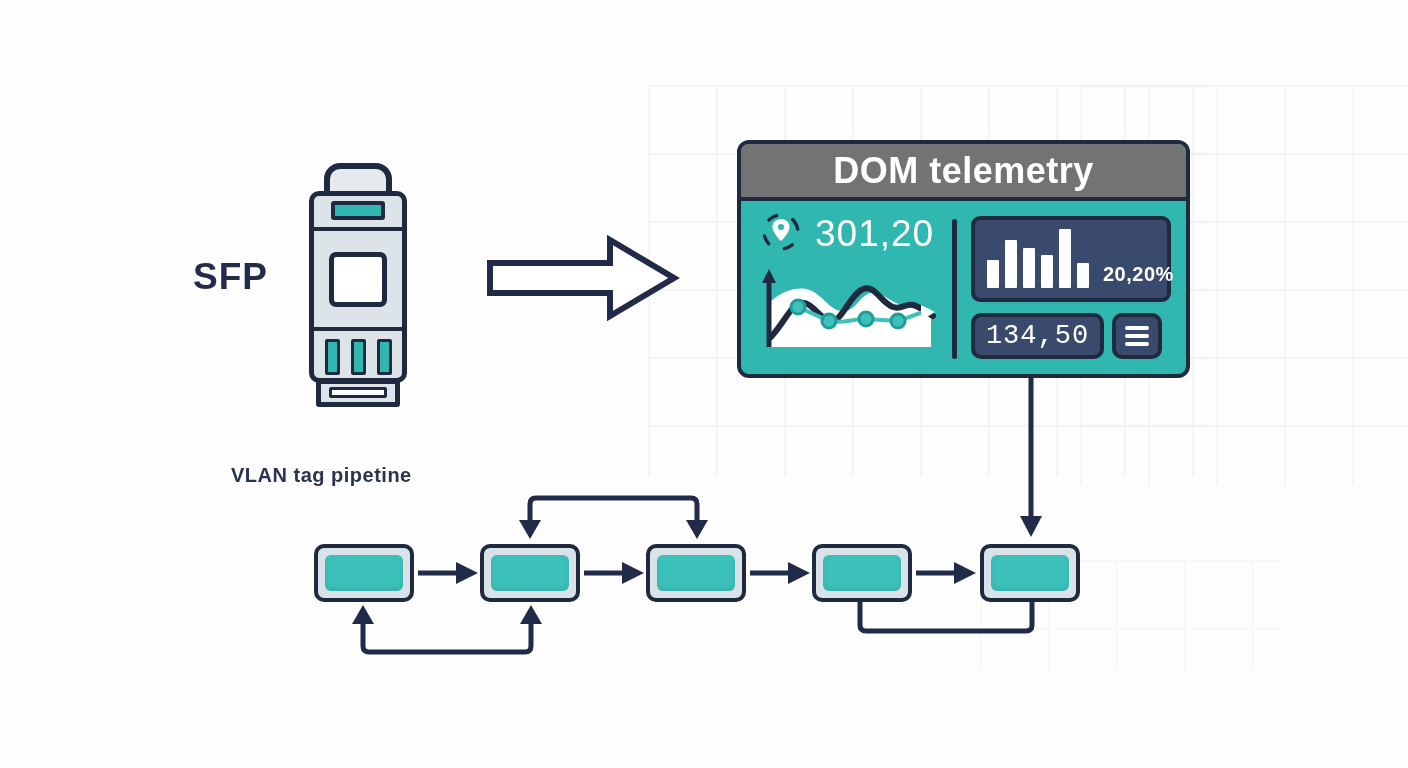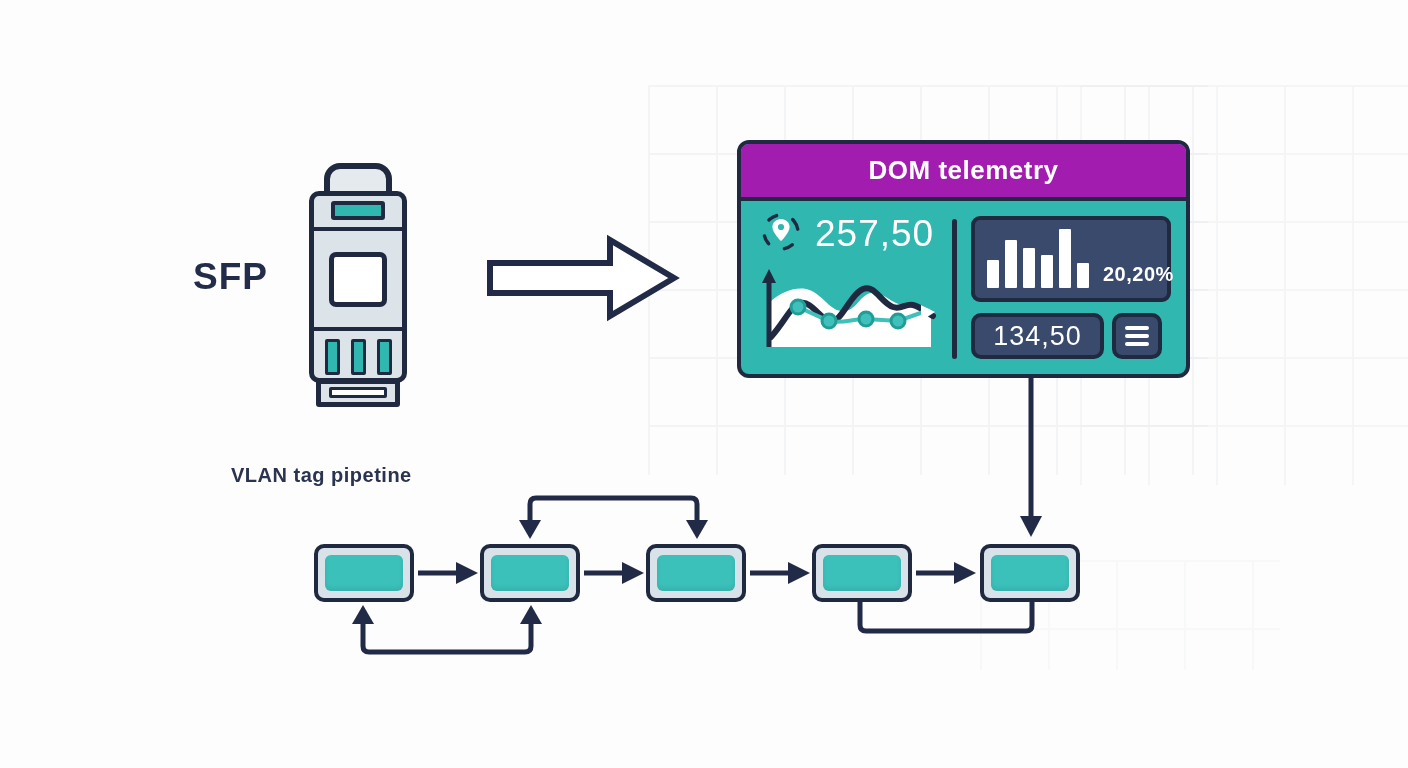--- a/index.html
+++ b/index.html
@@ -37,43 +37,43 @@
               width:84px; height:28px; background:#dce4ea; border:5px solid #1f2940; border-radius:3px; }
   .sfp-conn-slot { position:absolute; left:50%; transform:translateX(-50%); top:3px;
                    width:58px; height:11px; background:#fff; border:3px solid #1f2940; border-radius:2px; }
 
   
   svg.overlay { position:absolute; left:0; top:0; pointer-events:none; }
 
   
   .card { position:absolute; left:737px; top:140px; width:453px; height:238px;
           border:4px solid #1f2940; border-radius:12px; background:#2fb7b0; overflow:hidden; }
-  .card-header { height:57px; background:#a21caf; border-bottom:4px solid #1f2940;
+  .card-header { height:57px; background:#737373; border-bottom:4px solid #1f2940;
                  display:flex; align-items:center; justify-content:center;
-                 color:#fff; font-size:26px; font-weight:600; letter-spacing:.5px; }
+                 color:#fff; font-size:36px; font-weight:600; letter-spacing:.5px; }
   .card-body { position:relative; height:173px; }
   .metric-row { position:absolute; left:18px; top:10px; display:flex; align-items:center; gap:10px; }
   .metric-value { color:#fff; font-size:37px; font-weight:500; letter-spacing:1px; }
   .v-divider { position:absolute; left:211px; top:18px; width:5px; height:140px;
                background:#1f2940; border-radius:3px; }
   .chart-wrap { position:absolute; left:12px; top:56px; }
 
   .stats-panel { position:absolute; left:230px; top:15px; width:200px; height:86px;
                  background:#3a4a6c; border:4px solid #1f2940; border-radius:9px;
                  display:flex; align-items:flex-end; padding:10px 12px; gap:14px; }
   .bars { display:flex; align-items:flex-end; gap:6px; height:62px; flex:0 0 auto; }
   .mini-bar { width:12px; background:#fff; border-radius:1px; }
   .pct-block { display:flex; flex-direction:row; align-items:flex-start; margin-bottom:2px; }
   .pct { color:#fff; font-size:20px; font-weight:600; letter-spacing:.5px; }
   .dash-row { display:flex; gap:7px; margin-top:7px; align-items:center; }
   .dash { height:5px; border-radius:2px; background:#fff; }
   .dash.teal { background:#2fb7b0; }
   .d34{width:34px;} .d16{width:16px;} .d30{width:30px;}
 
-  .bottom-row { position:absolute; left:230px; top:112px; display:flex; gap:8px; }
+  .bottom-row { position:absolute; left:230px; top:112px; display:flex; gap:8px;font-family:Liberation Mono, monospace; }
   .value-box { width:133px; height:46px; background:#3a4a6c; border:4px solid #1f2940;
                border-radius:10px; display:flex; align-items:center; justify-content:center;
                color:#fff; font-size:27px; font-weight:500; letter-spacing:1px; }
   .menu-box { width:50px; height:46px; background:#3a4a6c; border:4px solid #1f2940;
               border-radius:10px; display:flex; flex-direction:column;
               align-items:center; justify-content:center; gap:4px; cursor:pointer; }
   .menu-box span { display:block; width:24px; height:4px; background:#fff; border-radius:2px; }
 
   
   .pipe-label { position:absolute; left:231px; top:464px; font-size:20px; font-weight:700;
@@ -150,21 +150,21 @@
   <div class="card">
     <div class="card-header">DOM telemetry</div>
     <div class="card-body">
 
       <div class="metric-row">
         <svg width="46" height="46" viewBox="0 0 46 46">
           <circle cx="22" cy="21" r="17" fill="none" stroke="#1f2940" stroke-width="3.4" stroke-dasharray="9 17" stroke-linecap="round" transform="rotate(-40 22 21)"></circle>
           <path d="M22 8 C17 8 13.4 11.7 13.4 16 C13.4 22 22 30 22 30 C22 30 30.6 22 30.6 16 C30.6 11.7 27 8 22 8 Z" fill="#ffffff"></path>
           <circle cx="22" cy="16" r="3.1" fill="#2fb7b0"></circle>
         </svg>
-        <span class="metric-value">257,50</span>
+        <span class="metric-value">301,20</span>
       </div>
 
       <div class="chart-wrap">
         <svg width="192" height="102" viewBox="0 0 192 102">
           <path d="M16,90 L16,46 C28,34 43,30 53,32 C68,35 76,53 88,54 C103,56 106,38 118,36
                    C133,35 138,48 153,48 C166,48 170,54 178,60 L178,90 Z" fill="#ffffff"></path>
           <path d="M18,80 C33,63 38,48 48,46 C58,44 66,60 76,64 C88,68 96,38 110,32
                    C122,27 128,46 140,50 C148,53 153,46 160,48 C168,50 174,56 180,59" fill="none" stroke="#1f2940" stroke-width="6" stroke-linecap="round"></path>
           <path d="M45,50 L76,64 C88,67 100,62 113,62 L145,64 L176,53" fill="none" stroke="#3fc0ba" stroke-width="4" stroke-linecap="round"></path>
           <polygon points="168,48 182,55 168,64" fill="#ffffff"></polygon>

